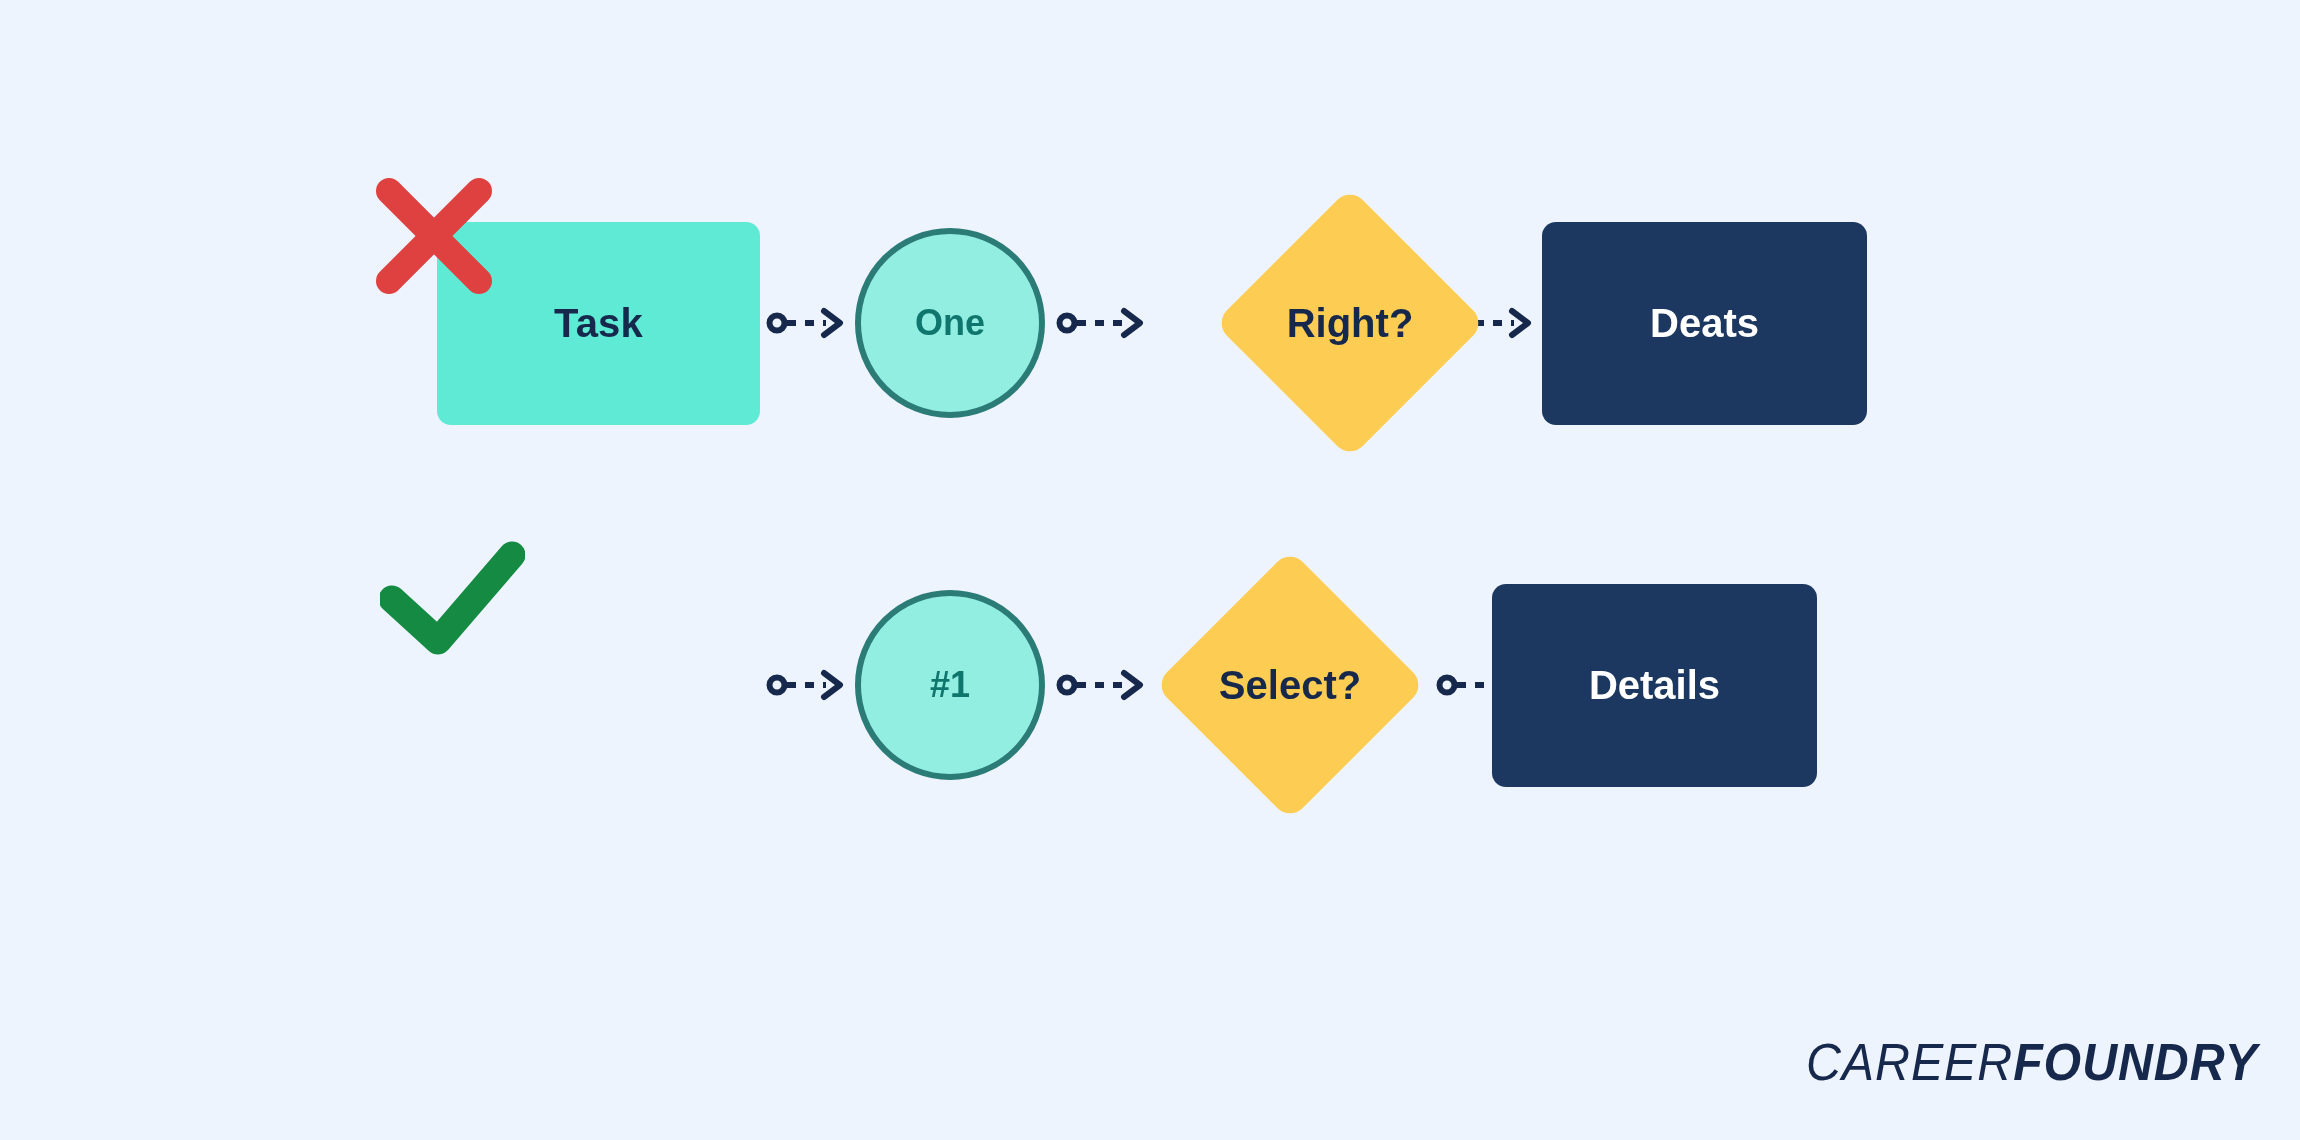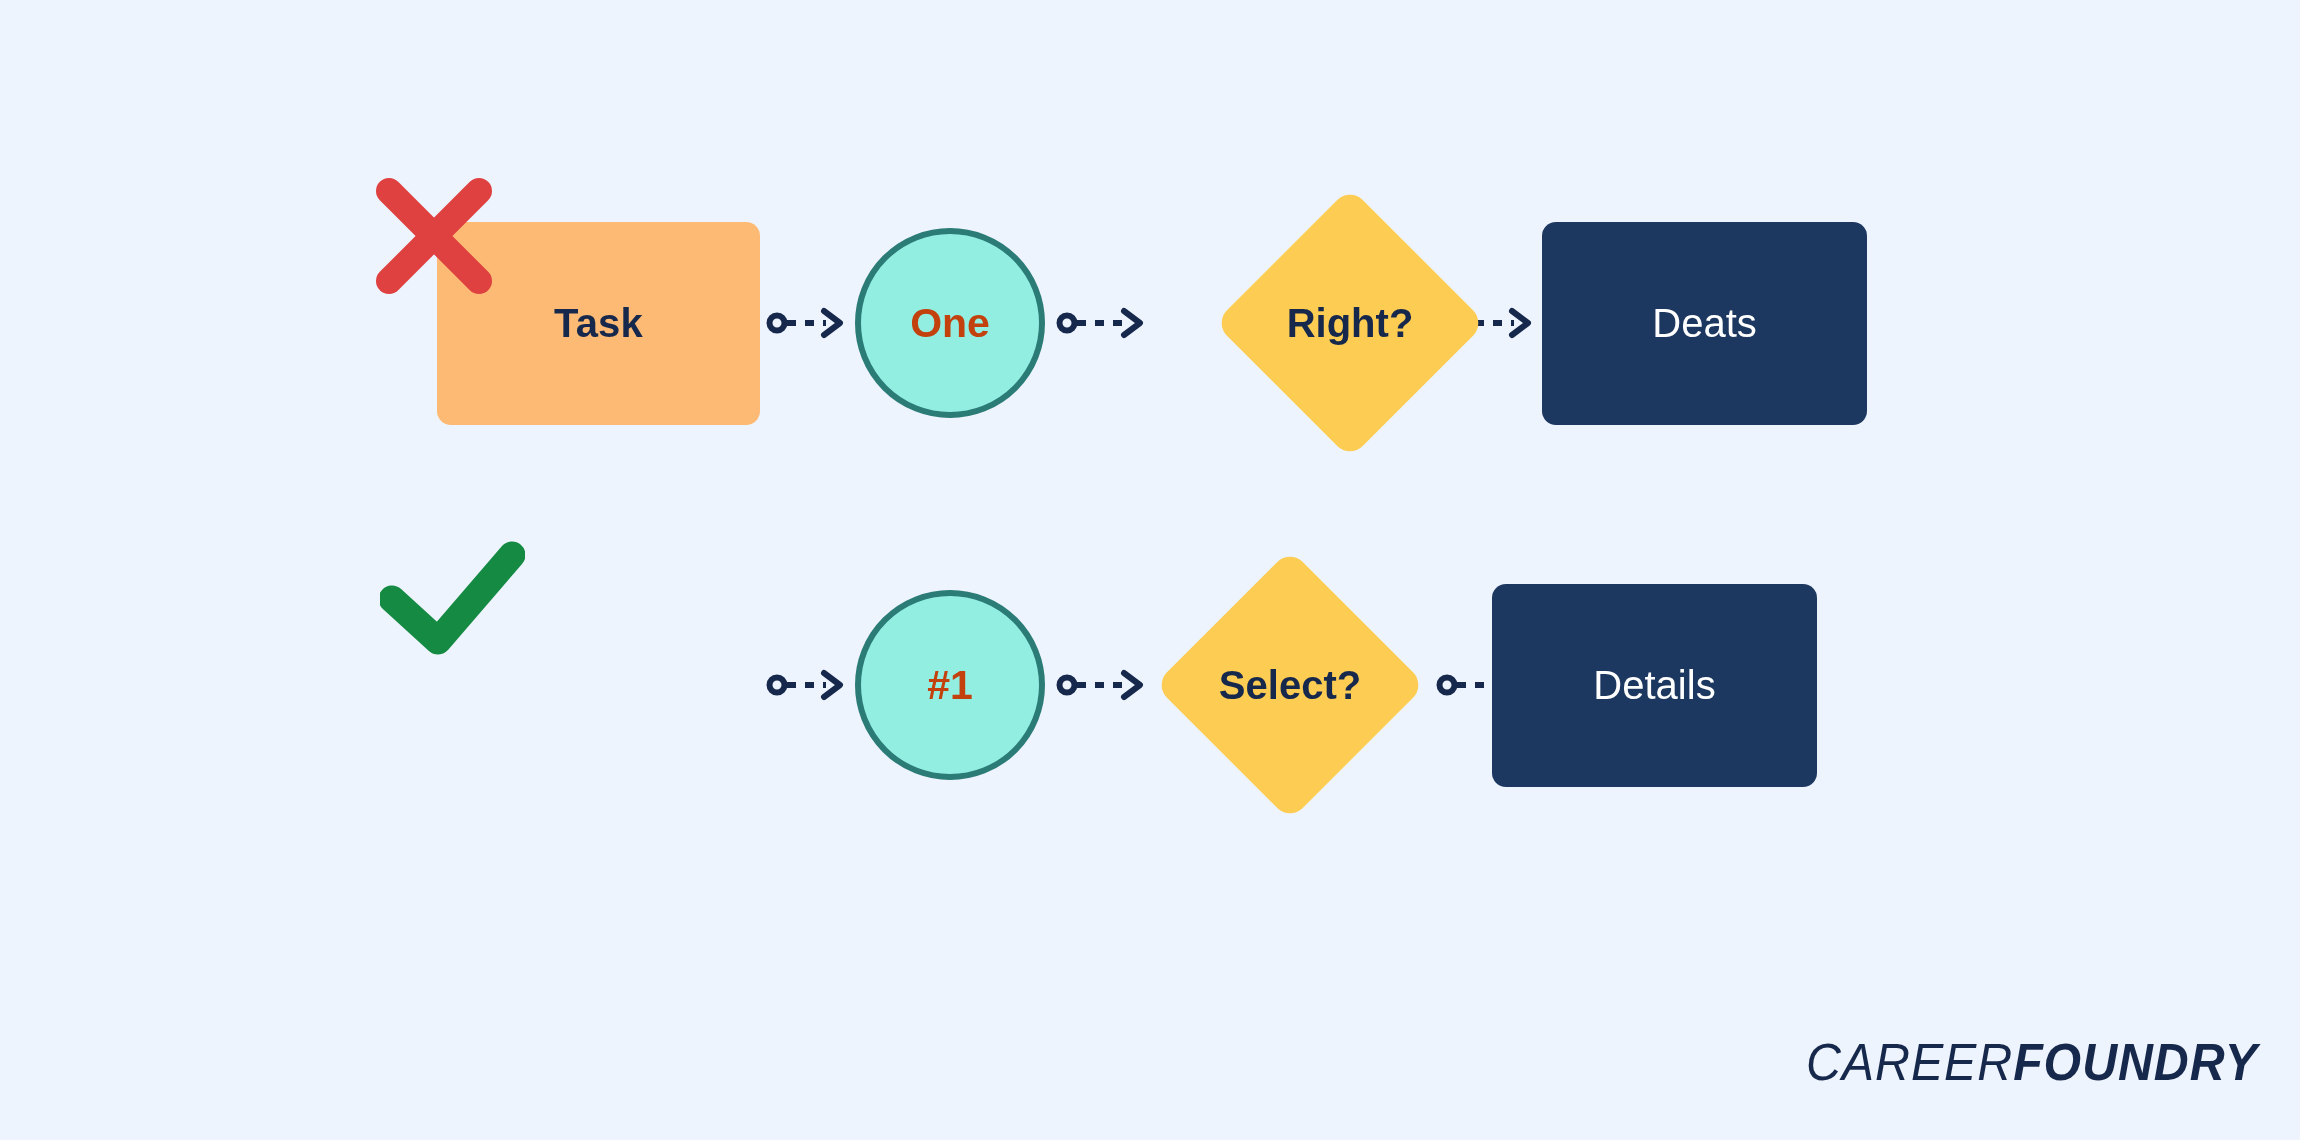--- a/index.html
+++ b/index.html
@@ -49,21 +49,21 @@
     top: 10px;
     width: 145px;
     height: 125px;
   }
 
   
   .node-process {
     position: absolute;
     width: 323px;
     height: 203px;
-    background: #fdba74;
+    background: #5eead4;
     border-radius: 14px;
     display: flex;
     align-items: center;
     justify-content: center;
     z-index: 2;
   }
   .node-process .node-label {
     font-size: 40px;
     font-weight: 700;
     color: #16284b;
@@ -80,23 +80,23 @@
     border-radius: 50%;
     background: #93eee2;
     border: 6px solid #2b7c77;
     box-sizing: border-box;
     display: flex;
     align-items: center;
     justify-content: center;
     z-index: 2;
   }
   .node-circle .node-label {
-    font-size: 41px;
-    font-weight: 700;
-    color: #c2410c;
+    font-size: 36px;
+    font-weight: 700;
+    color: #0f766e;
   }
   #circ-1 { left: 855px; top: 63px; }
   #circ-2 { left: 855px; top: 63px; }
 
   
   .node-diamond {
     position: absolute;
     width: 272px;
     height: 272px;
     z-index: 2;
@@ -134,21 +134,21 @@
     height: 203px;
     background: #1d3860;
     border-radius: 14px;
     display: flex;
     align-items: center;
     justify-content: center;
     z-index: 2;
   }
   .node-terminator .node-label {
     font-size: 40px;
-    font-weight: 400;
+    font-weight: 700;
     color: #ffffff;
   }
   #term-1 { left: 1542px; top: 57px; }
   #term-2 { left: 1492px; top: 57px; text-align: center; }
 
   
   .connector {
     position: absolute;
     height: 40px;
     z-index: 1;

